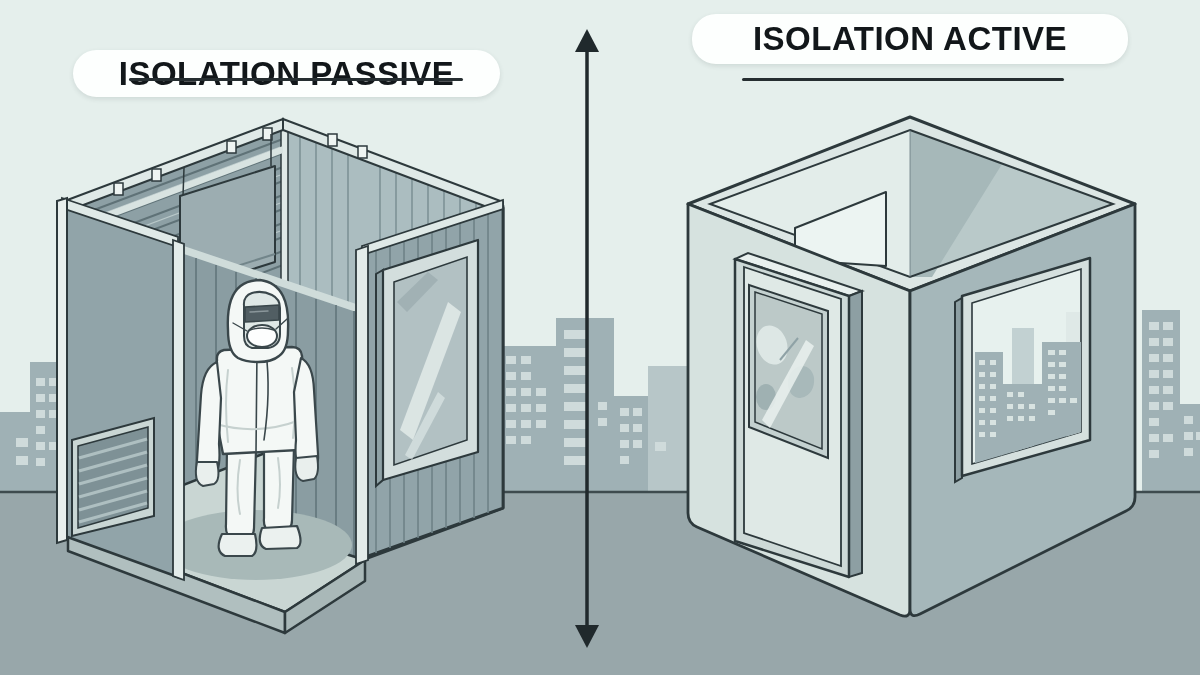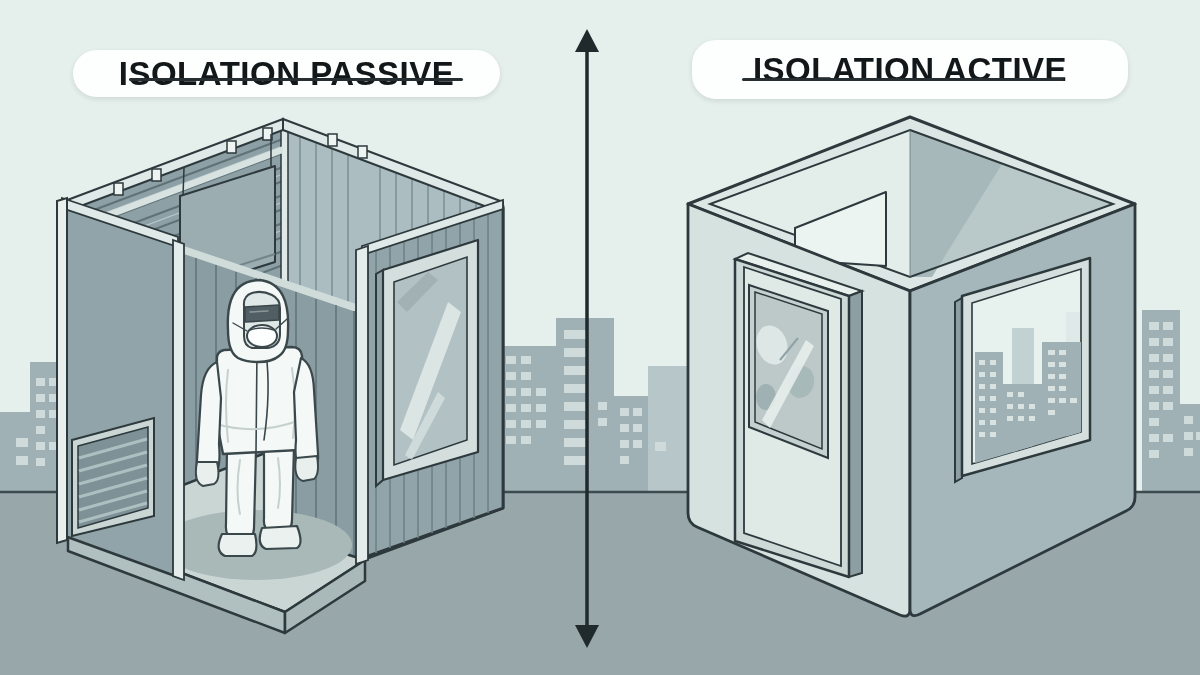--- a/index.html
+++ b/index.html
@@ -5,21 +5,21 @@
   html,body{margin:0;padding:0;}
   body{width:1200px;height:675px;overflow:hidden;position:relative;
        font-family:"Liberation Sans","DejaVu Sans",sans-serif;background:#e5efec;}
   #stage{position:absolute;left:0;top:0;width:1200px;height:675px;}
   svg{position:absolute;left:0;top:0;}
   .title-pill{position:absolute;background:#fdfffe;border-radius:24px;
       box-shadow:0 2px 5px rgba(40,60,60,.12);display:flex;align-items:center;
       justify-content:center;color:#12171a;font-weight:bold;font-size:33px;
       letter-spacing:.5px;white-space:nowrap;}
   #pill-left{left:73px;top:30px;width:427px;height:47px;margin-top:20px;}
-  #pill-right{left:692px;top:40px;width:436px;height:59px;}
+  #pill-right{left:692px;top:14px;width:436px;height:50px;}
   .title-underline{position:absolute;height:3px;background:#262e31;border-radius:2px;}
   #under-left{left:129px;top:78px;width:334px;}
   #under-right{left:742px;top:78px;width:322px;}
 </style>
 </head>
 <body>
 
 <div id="stage">
 <svg width="1200" height="675" viewBox="0 0 1200 675">
 

